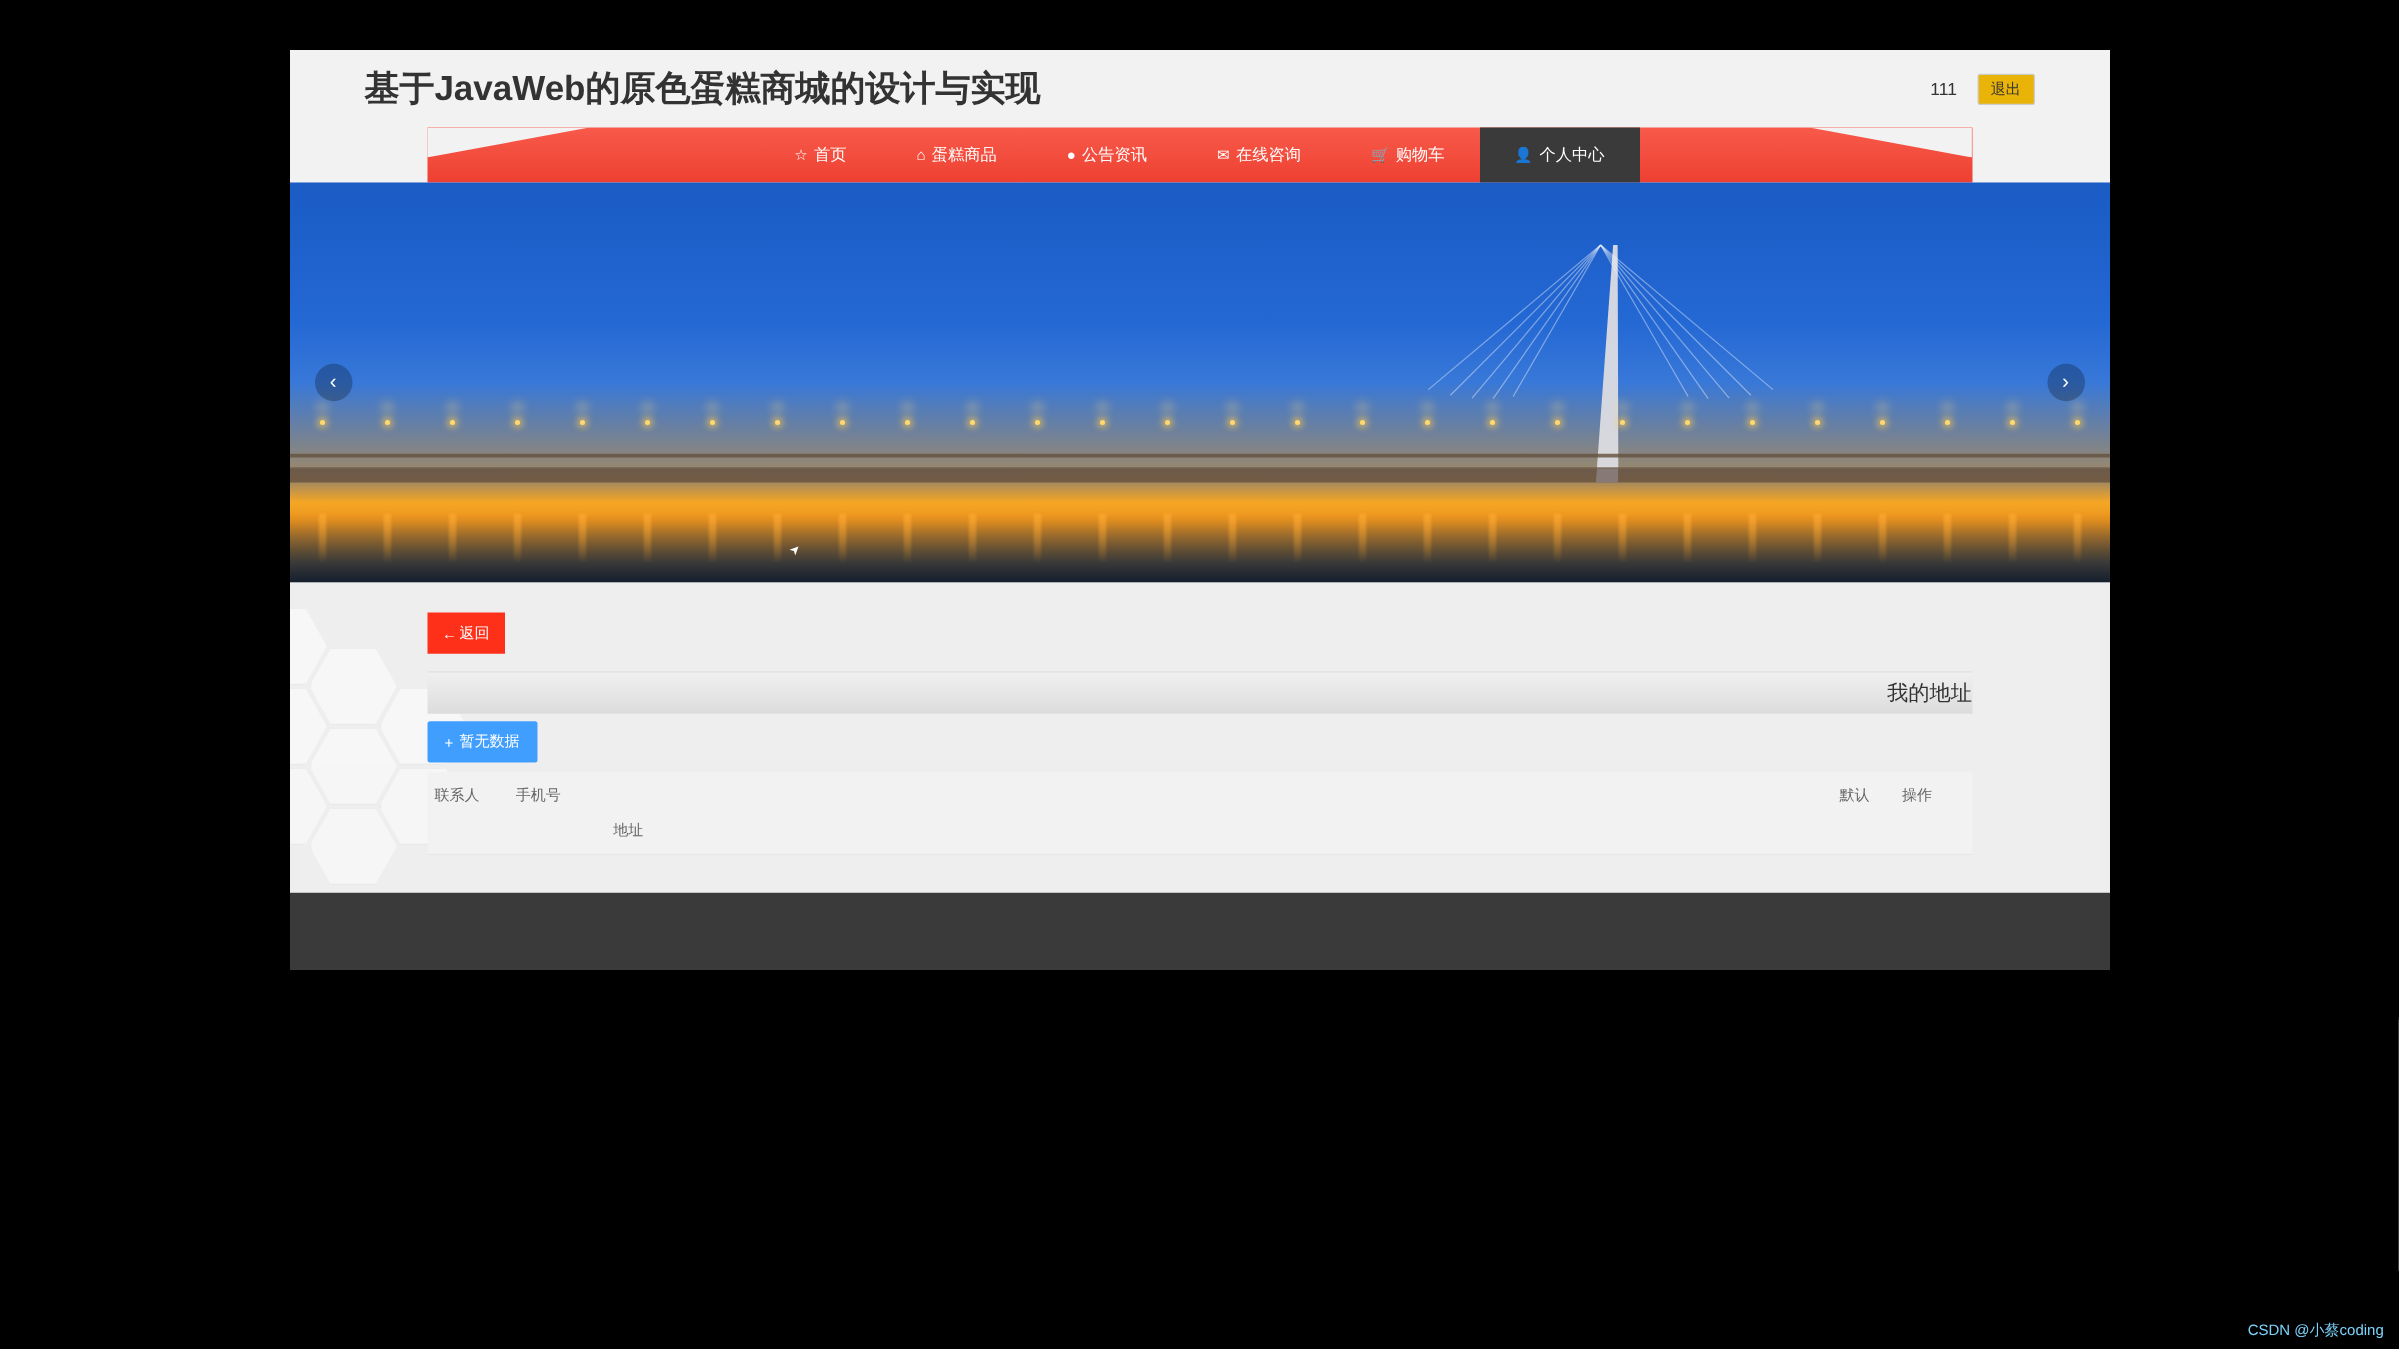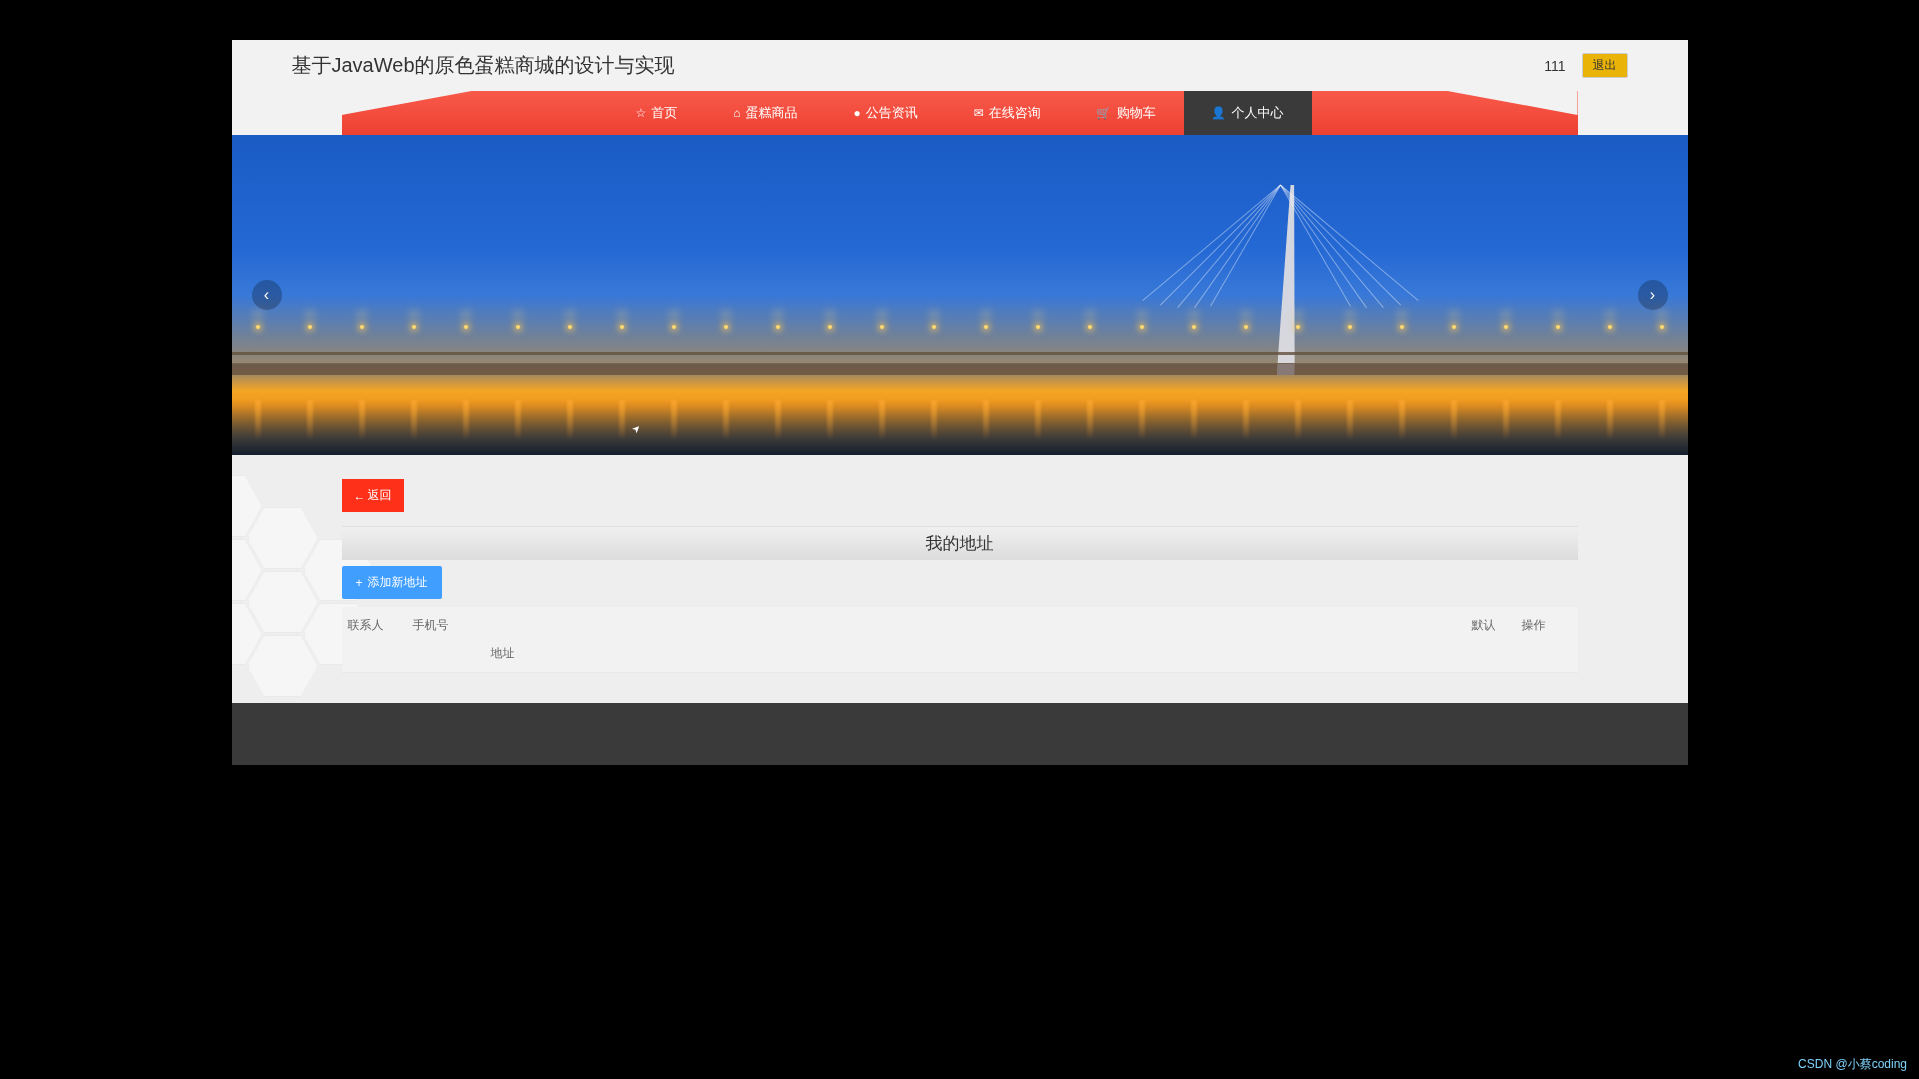--- a/index.html
+++ b/index.html
@@ -3,21 +3,21 @@
   <meta charset="utf-8">
   <style>
     * { margin: 0; padding: 0; box-sizing: border-box; }
     body { font-family: "Microsoft YaHei", Arial, sans-serif; background: #000; }
     
     .outer-black { background: #000; padding-top: 40px; padding-bottom: 40px; }
     .page-wrapper { background: #f2f2f2; max-width: 1456px; margin: 0 auto; }
     
     
     .header { background: #f2f2f2; padding: 12px 60px; display: flex; align-items: center; justify-content: space-between; }
-    .header-title { font-size: 20px; color: #333; font-weight: 400; }
+    .header-title { font-size: 28px; color: #333; font-weight: 700; }
     .header-right { display: flex; align-items: center; gap: 16px; }
     .username { font-size: 14px; color: #333; }
     .logout-btn { background: #eab308; border: 1px solid #ccc; padding: 3px 10px; font-size: 12px; color: #333; cursor: pointer; border-radius: 2px; }
     
     
     .nav-container { background: #f2f2f2; padding: 0 110px; }
     .nav-bar { background: linear-gradient(to bottom, #f85a4a, #ed4032); height: 44px; display: flex; align-items: center; justify-content: center; position: relative; border-radius: 0; }
     .nav-bar::before, .nav-bar::after { content: ""; position: absolute; top: 0; width: 130px; height: 24px; background: #f2f2f2; }
     .nav-bar::before { left: 0; clip-path: polygon(0 0, 100% 0, 0 100%); }
     .nav-bar::after { right: 0; clip-path: polygon(0 0, 100% 0, 100% 100%); }
@@ -45,21 +45,21 @@
     .cursor-dot::before { content: "➤"; color: #fff; font-size: 10px; position: absolute; transform: rotate(-45deg); }
     
     
     .content { padding: 24px 110px 30px; background: #eeeeee; position: relative; overflow: hidden; }
     .hex-bg { position: absolute; left: -40px; top: 20px; width: 280px; height: 400px; opacity: 0.5; z-index: 0; }
     .hex { position: absolute; width: 70px; height: 62px; background: #fff; clip-path: polygon(25% 0, 75% 0, 100% 50%, 75% 100%, 25% 100%, 0 50%); border: 1px solid #e5e5e5; }
     .content-inner { position: relative; z-index: 1; }
     
     .back-btn { background: #ff3019; color: #fff; border: none; padding: 8px 12px; font-size: 12px; cursor: pointer; display: inline-flex; align-items: center; gap: 2px; }
     
-    .title-bar { margin-top: 14px; background: linear-gradient(to bottom, #f0f0f0, #dcdcdc); border-top: 1px solid #e0e0e0; padding: 5px 0; text-align: center; font-size: 17px; color: #333; }
+    .title-bar { margin-top: 14px; background: linear-gradient(to bottom, #f0f0f0, #dcdcdc); border-top: 1px solid #e0e0e0; padding: 5px 0; text-align: right; font-size: 17px; color: #333; }
     
     .add-btn { margin-top: 6px; background: #409eff; color: #fff; border: none; padding: 8px 14px; font-size: 12px; cursor: pointer; display: inline-flex; align-items: center; gap: 5px; border-radius: 2px; }
     
     .table { width: 100%; margin-top: 8px; background: #f2f2f2; }
     .table-head { display: flex; padding: 10px 6px; font-size: 12px; color: #666; border-bottom: 1px solid #e8e8e8; }
     .th-contact { width: 65px; }
     .th-phone { width: 78px; }
     .th-address { flex: 1; margin-top: 28px; }
     .th-default { width: 50px; }
     .th-action { width: 50px; }
@@ -209,21 +209,21 @@
       <div class="content-inner">
         <button class="back-btn">
           <span>←</span>
             <span>返回</span>
         </button>
         
         <div class="title-bar">我的地址</div>
         
         <button class="add-btn">
           <span>+</span>
-          <span>添加新地址</span>
+          <span>暂无数据</span>
         </button>
         
         <div class="table">
           <div class="table-head">
             <div class="th-contact">联系人</div>
             <div class="th-phone">手机号</div>
             <div class="th-address">地址</div>
             <div class="th-default">默认</div>
             <div class="th-action">操作</div>
           </div>

